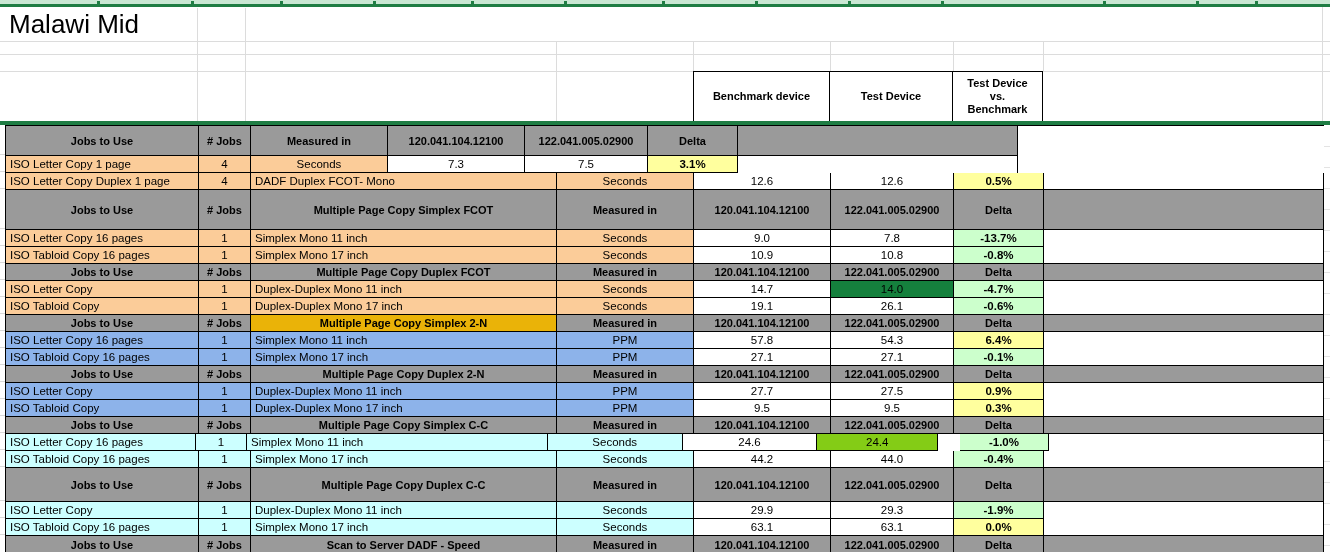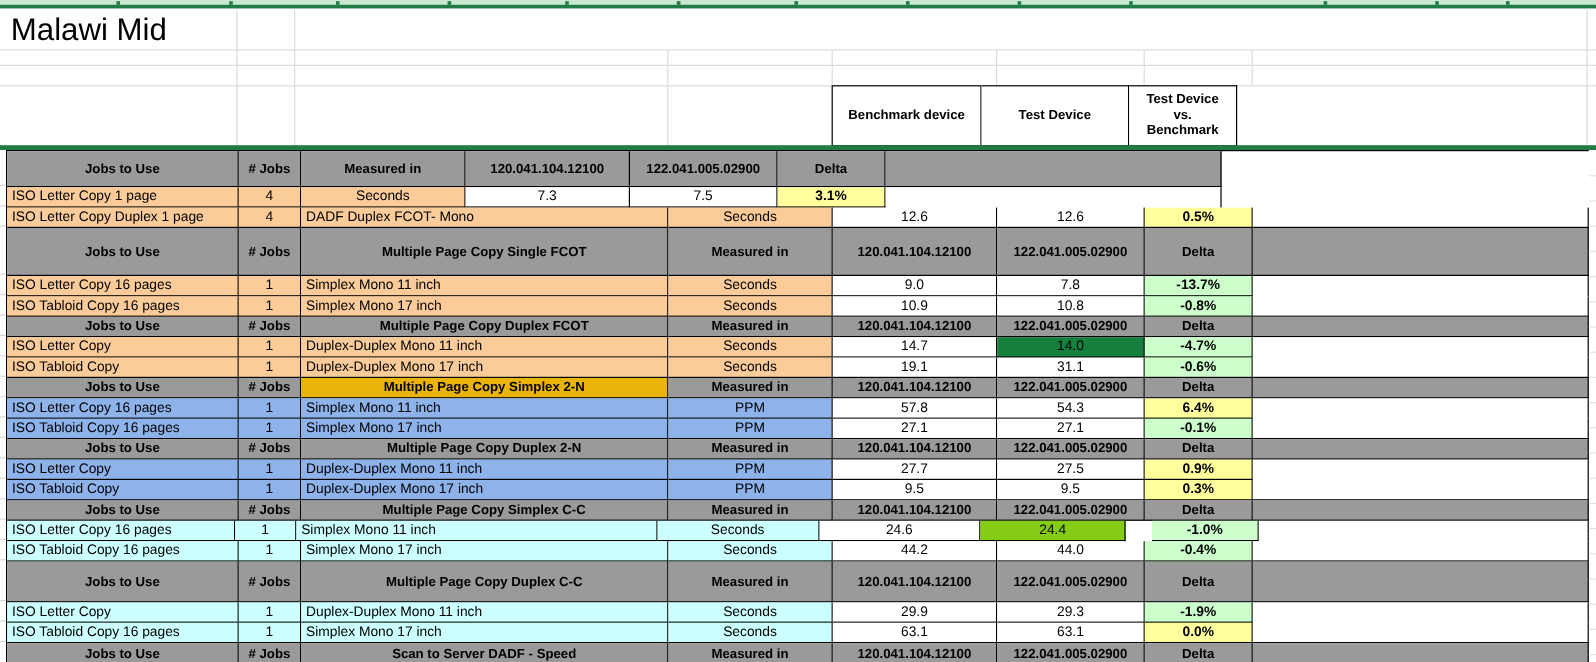--- a/index.html
+++ b/index.html
@@ -12,21 +12,21 @@
   .strip-mark{position:absolute;top:1px;width:3px;height:3px;background:#1F7D44;}
   
   .freeze-line{position:absolute;left:0;top:121px;width:1330px;height:4px;background:#1F7D44;}
   
   .gl{position:absolute;background:#DCDCDC;}
   
   .sheet-title{position:absolute;left:9px;top:9px;font-size:26px;line-height:30px;white-space:nowrap;}
   
   .device-boxes{position:absolute;left:693px;top:71px;display:flex;}
   .hbox{box-sizing:border-box;border:1px solid #000;background:#fff;height:51px;display:flex;flex-direction:column;align-items:center;justify-content:center;font-weight:bold;font-size:11px;line-height:13px;text-align:center;}
-  .hbox.b1{width:125px;}
+  .hbox.b1{width:137px;}
   .hbox.b2{width:123px;border-left:none;}
   .hbox.b3{width:90px;border-left:none;}
   
   .table{position:absolute;left:5px;top:125px;width:1319px;border-left:1px solid #000;border-top:1px solid #000;box-sizing:border-box;background:#fff;}
   .row{display:flex;}
   .cell{
     box-sizing:border-box;border-right:1px solid #000;border-bottom:1px solid #000;
     display:flex;align-items:center;justify-content:center;
     font-size:11.5px;line-height:12px;white-space:nowrap;overflow:hidden;background:#fff;
   }
@@ -111,21 +111,21 @@
         <div class="cell c3 left" style="background: rgb(251, 204, 153);">DADF Duplex FCOT- Mono</div>
         <div class="cell c4" style="background: rgb(251, 204, 153);">Seconds</div>
         <div class="cell c5" style="background: rgb(255, 255, 255);">12.6</div>
         <div class="cell c6" style="background: rgb(255, 255, 255);">12.6</div>
         <div class="cell c7 dcell" style="background: rgb(255, 255, 158);">0.5%</div>
         <div class="cell c8" style="background: rgb(255, 255, 255);"></div>
       </div>
       <div class="row" style="height: 40px;">
         <div class="cell c1 hcell" style="background: rgb(154, 154, 154);">Jobs to Use</div>
         <div class="cell c2 hcell" style="background: rgb(154, 154, 154);"># Jobs</div>
-        <div class="cell c3 hcell" style="background: rgb(154, 154, 154);">Multiple Page Copy Single FCOT</div>
+        <div class="cell c3 hcell" style="background: rgb(154, 154, 154);">Multiple Page Copy Simplex FCOT</div>
         <div class="cell c4 hcell" style="background: rgb(154, 154, 154);">Measured in</div>
         <div class="cell c5 hcell" style="background: rgb(154, 154, 154);">120.041.104.12100</div>
         <div class="cell c6 hcell" style="background: rgb(154, 154, 154);">122.041.005.02900</div>
         <div class="cell c7 hcell" style="background: rgb(154, 154, 154);">Delta</div>
         <div class="cell c8 hcell" style="background: rgb(154, 154, 154);"></div>
       </div>
       <div class="row" style="height: 17px;">
         <div class="cell c1 left" style="background: rgb(251, 204, 153);">ISO Letter Copy 16 pages</div>
         <div class="cell c2" style="background: rgb(251, 204, 153);">1</div>
         <div class="cell c3 left" style="background: rgb(251, 204, 153);">Simplex Mono 11 inch</div>
@@ -164,21 +164,21 @@
         <div class="cell c6" style="background: #15803d;">14.0</div>
         <div class="cell c7 dcell" style="background: rgb(204, 255, 204);">-4.7%</div>
         <div class="cell c8 no-bb" style="background: rgb(255, 255, 255);"></div>
       </div>
       <div class="row" style="height: 17px;">
         <div class="cell c1 left" style="background: rgb(251, 204, 153);">ISO Tabloid Copy</div>
         <div class="cell c2" style="background: rgb(251, 204, 153);">1</div>
         <div class="cell c3 left" style="background: rgb(251, 204, 153);">Duplex-Duplex Mono 17 inch</div>
         <div class="cell c4" style="background: rgb(251, 204, 153);">Seconds</div>
         <div class="cell c5" style="background: rgb(255, 255, 255);">19.1</div>
-        <div class="cell c6" style="background: rgb(255, 255, 255);">31.1</div>
+        <div class="cell c6" style="background: rgb(255, 255, 255);">26.1</div>
         <div class="cell c7 dcell" style="background: rgb(204, 255, 204);">-0.6%</div>
         <div class="cell c8" style="background: rgb(255, 255, 255);"></div>
       </div>
       <div class="row" style="height: 17px;">
         <div class="cell c1 hcell" style="background: rgb(154, 154, 154);">Jobs to Use</div>
         <div class="cell c2 hcell" style="background: rgb(154, 154, 154);"># Jobs</div>
         <div class="cell c3 hcell" style="background: #eab308;">Multiple Page Copy Simplex 2-N</div>
         <div class="cell c4 hcell" style="background: rgb(154, 154, 154);">Measured in</div>
         <div class="cell c5 hcell" style="background: rgb(154, 154, 154);">120.041.104.12100</div>
         <div class="cell c6 hcell" style="background: rgb(154, 154, 154);">122.041.005.02900</div>

